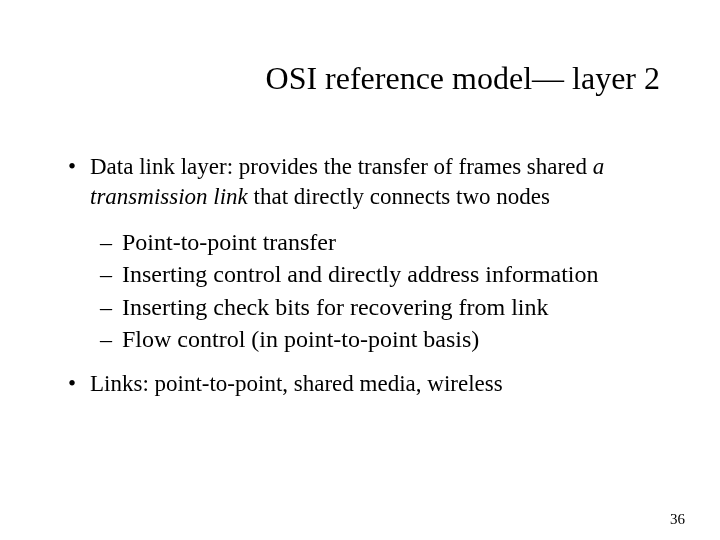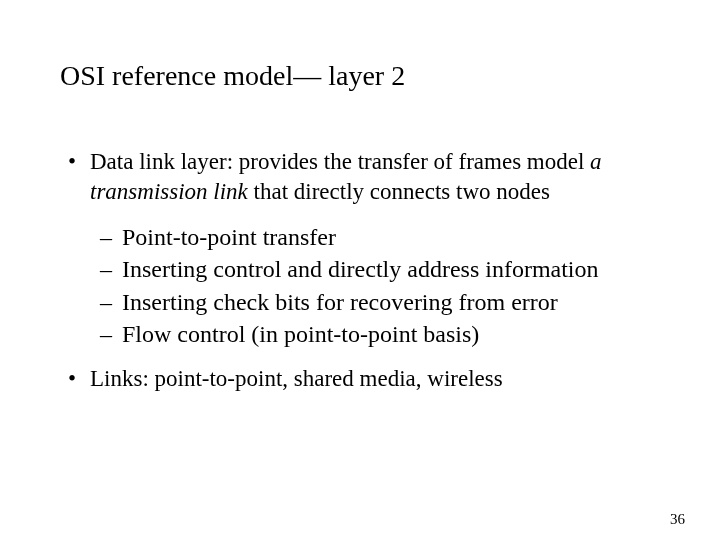--- a/index.html
+++ b/index.html
@@ -6,22 +6,22 @@
     body {
       width: 720px;
       height: 540px;
       font-family: "Times New Roman", Times, serif;
       background: #fff;
       color: #000;
       padding: 60px 60px 30px 60px;
       position: relative;
     }
     .title {
-      font-size: 28px;
-      text-align: left;
+      font-size: 32px;
+      text-align: right;
       margin-bottom: 55px;
       font-weight: normal;
     }
     .bullet-1 {
       font-size: 23px;
       padding-left: 30px;
       position: relative;
       line-height: 1.3;
       margin-bottom: 14px;
     }
@@ -57,25 +57,25 @@
       bottom: 12px;
       font-size: 15px;
     }
   </style>
 </head>
 <body>
 
 <h1 class="title">OSI reference model— layer 2</h1>
 
 <div class="bullet-1">
-  <span class="b1-plain-1">Data link layer: provides the </span><span class="b1-italic-1">transfer of frames</span><span class="b1-plain-2"> model </span><span class="b1-italic-2">a transmission link</span><span class="b1-plain-3"> that directly connects two nodes</span>
+  <span class="b1-plain-1">Data link layer: provides the </span><span class="b1-italic-1">transfer of frames</span><span class="b1-plain-2"> shared </span><span class="b1-italic-2">a transmission link</span><span class="b1-plain-3"> that directly connects two nodes</span>
 </div>
 
 <div class="sub-list">
   <div class="bullet-2">Point-to-point transfer</div>
   <div class="bullet-2">Inserting control and directly address information</div>
-  <div class="bullet-2">Inserting check bits for recovering from error</div>
+  <div class="bullet-2">Inserting check bits for recovering from link</div>
   <div class="bullet-2">Flow control (in point-to-point basis)</div>
 </div>
 
 <div class="bullet-1 second">Links: point-to-point, shared media, wireless</div>
 
 <div class="page-num">36</div>
 
 </body></html>

